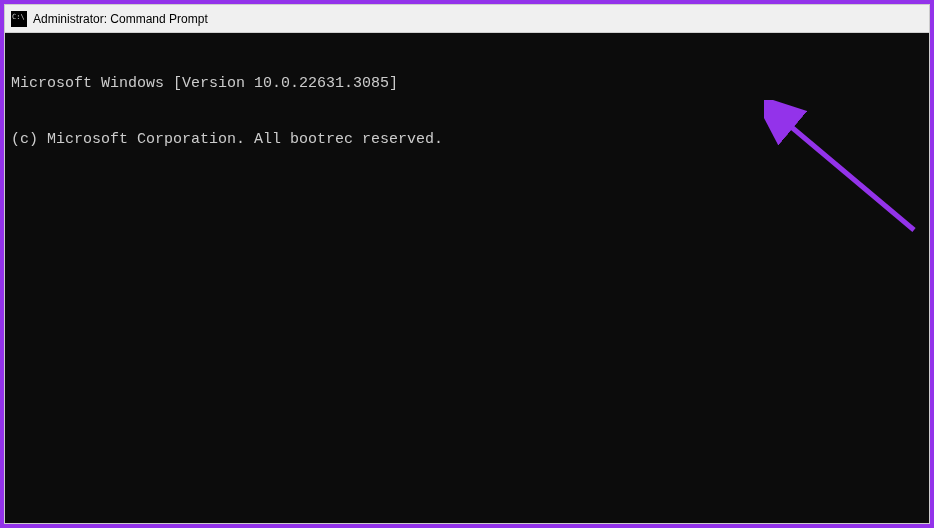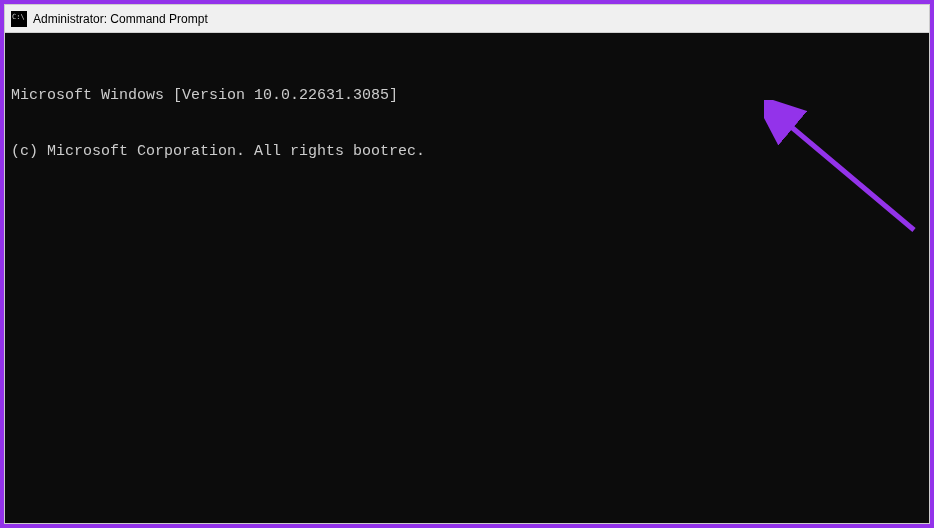--- a/index.html
+++ b/index.html
@@ -48,21 +48,21 @@
     }
     .titlebar-text {
       font-family: 'Segoe UI', Tahoma, sans-serif;
       font-size: 12px;
       color: #000;
     }
     .terminal {
       flex: 1;
       background: #0c0c0c;
       color: #cccccc;
-      padding: 16px 6px;
+      padding: 4px 6px;
       font-size: 15px;
       line-height: 1.25;
       white-space: pre;
       overflow: hidden;
       font-family: 'Consolas', 'Courier New', monospace;
     }
     .terminal-line {
       display: block;
     }
     .cursor {
@@ -83,21 +83,21 @@
 </head>
 <body>
 
 <div class="window">
   <div class="titlebar">
     <div class="titlebar-icon"></div>
     <div class="titlebar-text">Administrator: Command Prompt</div>
   </div>
   <div class="terminal">
     <span class="terminal-line">Microsoft Windows [Version 10.0.22631.3085]</span>
-    <span class="terminal-line">(c) Microsoft Corporation. All rights bootrec.</span>
+    <span class="terminal-line">(c) Microsoft Corporation. All bootrec reserved.</span>
     <span class="terminal-line"></span>
   </div>
 </div>
 
 <svg class="arrow-svg" width="160" height="150">
   <defs>
     <marker id="arrowhead" markerWidth="11" markerHeight="9" refX="1" refY="4.5" orient="auto">
       <polygon points="0 0, 11 4.5, 0 9" fill="#9333ea"></polygon>
     </marker>
   </defs>

